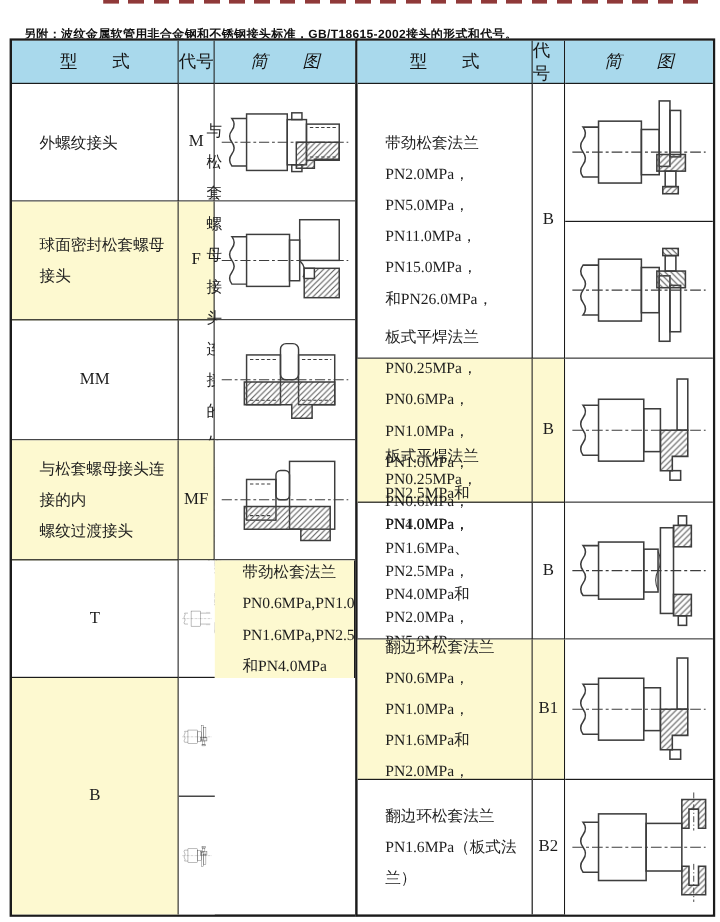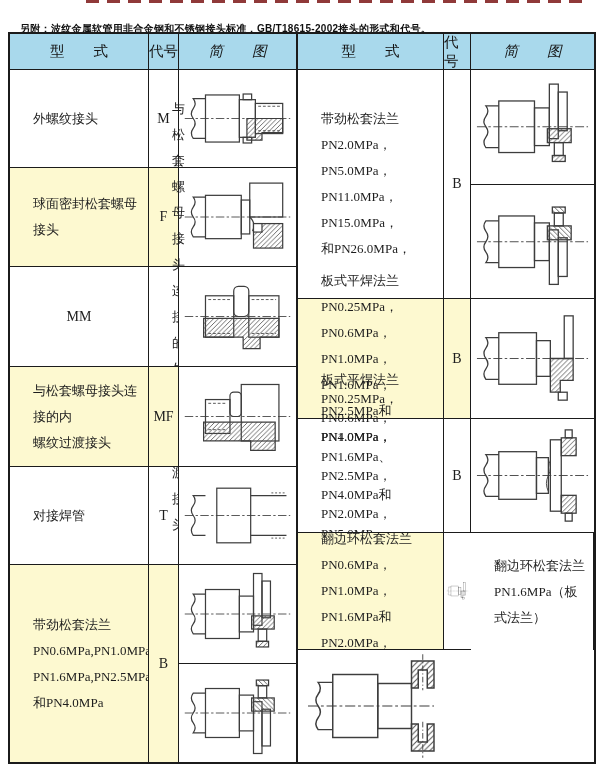--- a/index.html
+++ b/index.html
@@ -202,21 +202,20 @@
 
     <div class="c type hl">与松套螺母接头连接的内
 螺纹过渡接头</div>
     <div class="c code hl">MF</div>
     <div class="c nr diag">
         <svg viewBox="0 0 120 96">
           <use href="#d-mf"></use>
         </svg>
       </div>
 
-    <div class="c type">对接焊管</div>
     <div class="c code">T</div>
     <div class="c nr diag">
         <svg viewBox="0 0 120 96">
           <use href="#d-t"></use>
         </svg>
       </div>
 
     <div class="c type hl nb">带劲松套法兰
 PN0.6MPa,PN1.0MPa,
 PN1.6MPa,PN2.5MPa,
@@ -279,27 +278,29 @@
     <div class="c code">B</div>
     <div class="c nr diag">
         <svg viewBox="0 0 120 96">
           <use href="#d-flsym"></use>
         </svg>
       </div>
 
     <div class="c type hl">翻边环松套法兰
 PN0.6MPa，PN1.0MPa，
 PN1.6MPa和PN2.0MPa，</div>
+    <div class="c code hl">B1</div>
     <div class="c nr diag">
         <svg viewBox="0 0 120 96">
           <use href="#d-flup2"></use>
         </svg>
       </div>
 
     <div class="c type nb">翻边环松套法兰
 PN1.6MPa（板式法兰）</div>
+    <div class="c code nb">B2</div>
     <div class="c nr nb diag">
         <svg viewBox="0 0 120 96">
           <use href="#d-b2"></use>
         </svg>
       </div>
   </div>
 </div>
 
 </body></html>

